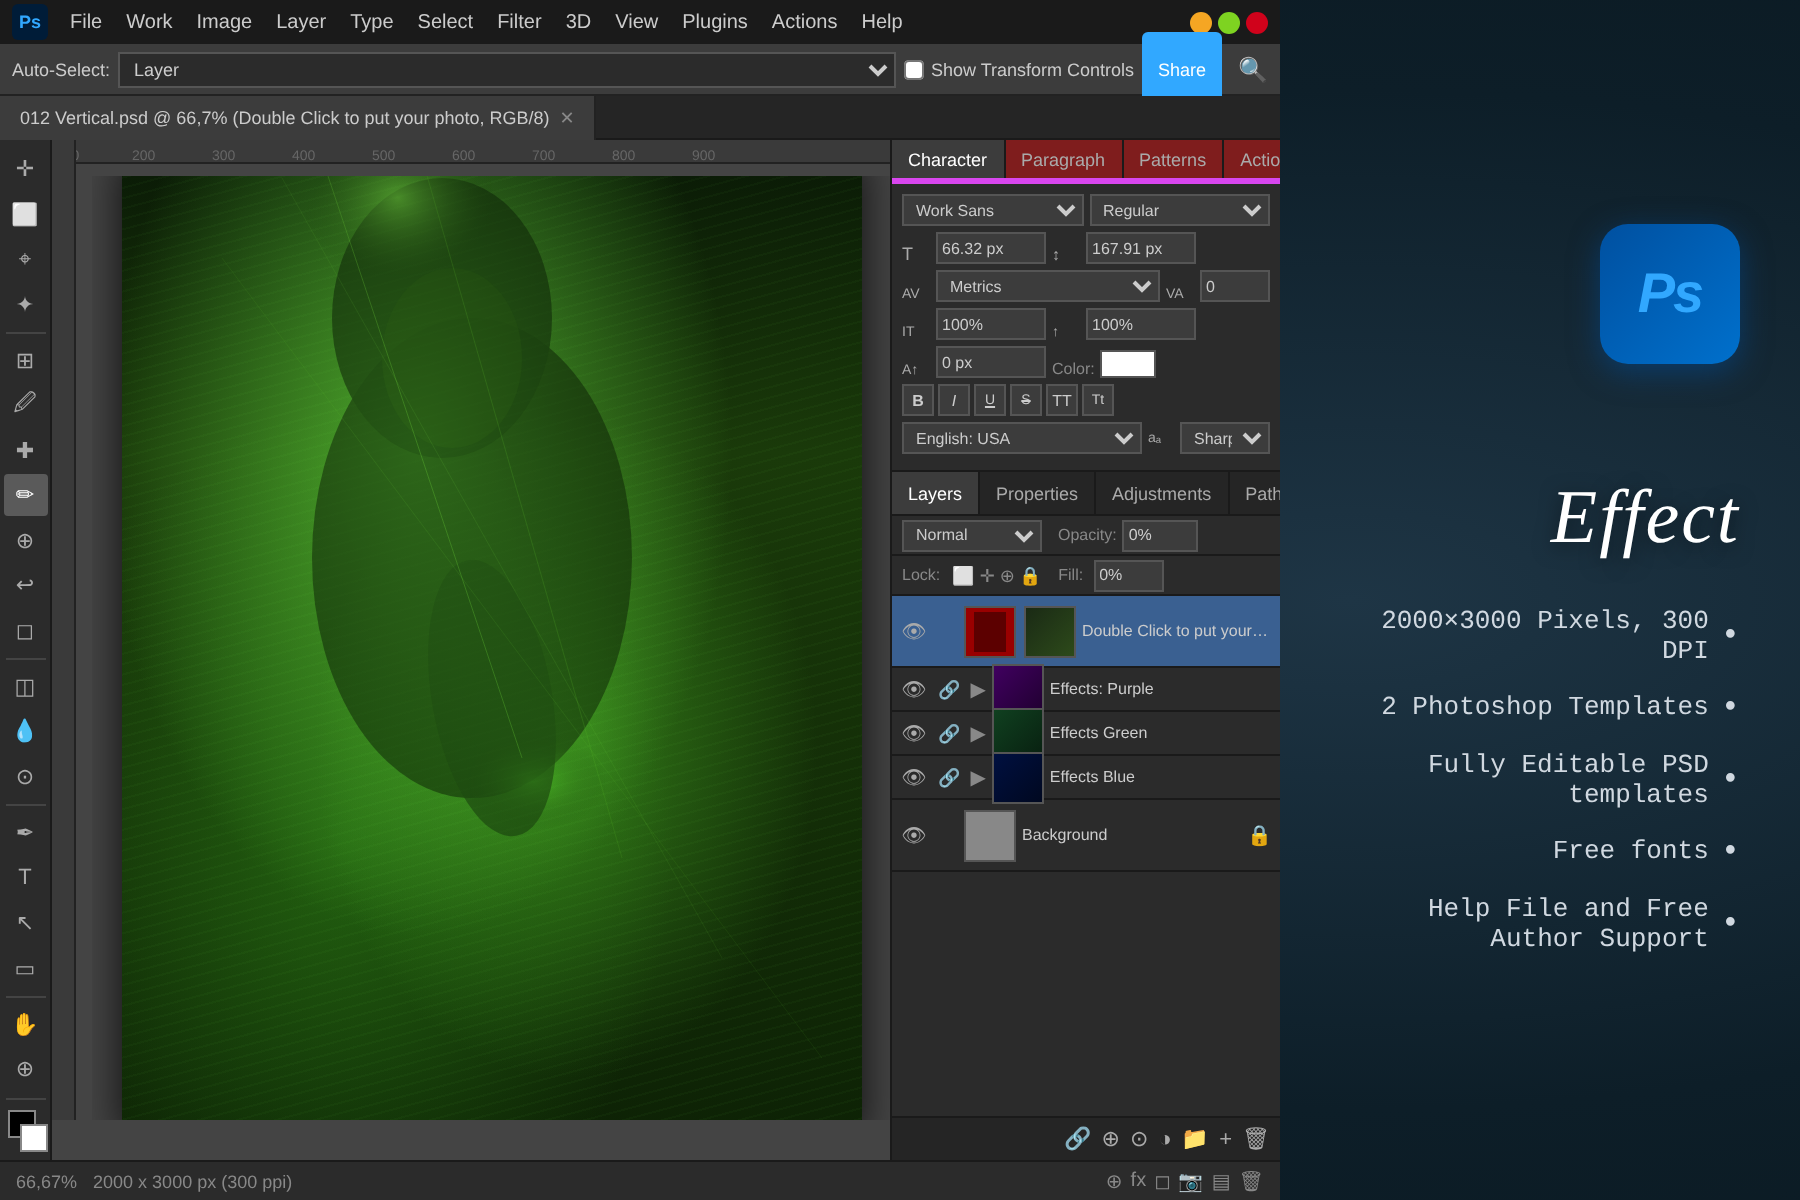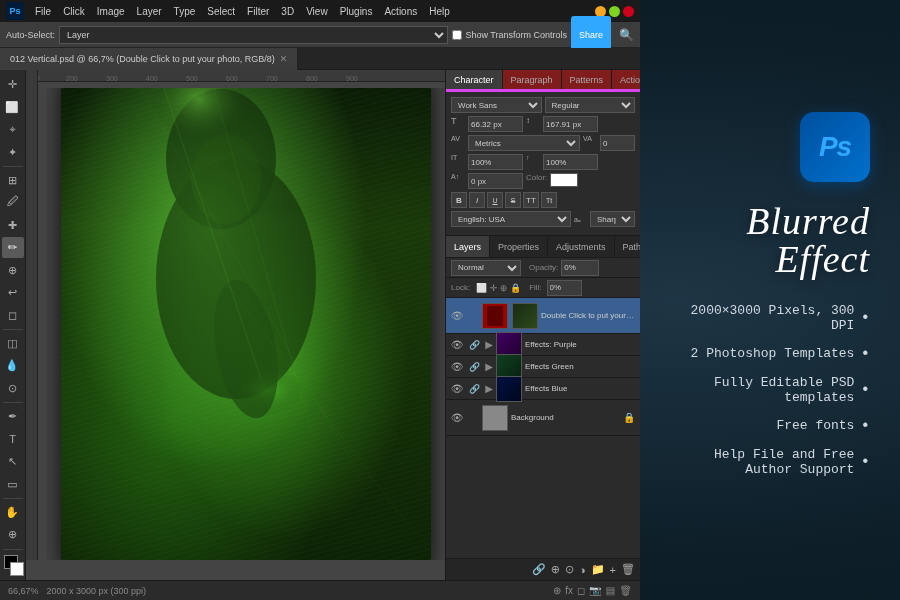--- a/index.html
+++ b/index.html
@@ -320,21 +320,21 @@
     }
 
     .character-panel {
       padding: 5px;
       border-bottom: 1px solid #1a1a1a;
       flex-shrink: 0;
     }
 
     .panel-row {
       display: flex;
-      align-items: flex-start;
+      align-items: flex-end;
       gap: 3px;
       margin-bottom: 3px;
     }
 
     .panel-select {
       height: 16px;
       background: #3c3c3c;
       border: 1px solid #555;
       color: #ccc;
       font-size: 8px;
@@ -605,21 +605,21 @@
 
 <div class="root">
 
   <div class="ps-side">
 
     <div class="menu-bar">
       <div class="ps-logo">
         <span>Ps</span>
       </div>
       <span class="menu-item">File</span>
-      <span class="menu-item">Click</span>
+      <span class="menu-item">Work</span>
       <span class="menu-item">Image</span>
       <span class="menu-item">Layer</span>
       <span class="menu-item">Type</span>
       <span class="menu-item">Select</span>
       <span class="menu-item">Filter</span>
       <span class="menu-item">3D</span>
       <span class="menu-item">View</span>
       <span class="menu-item">Plugins</span>
       <span class="menu-item">Actions</span>
       <span class="menu-item">Help</span>
@@ -915,21 +915,21 @@
     </div>
 
   </div>
 
   <div class="product-side">
     <div class="ps-badge">
       <span class="ps-badge-text">Ps</span>
     </div>
 
     <div class="title-script">
-      <span>Blurred</span><br>
+      <br>
       <span>Effect</span>
     </div>
 
     <ul class="features-list">
       <li class="feature-item">
         <span>2000×3000 Pixels, 300 DPI</span>
         <span class="bullet">•</span>
       </li>
       <li class="feature-item">
         <span>2 Photoshop Templates</span>

